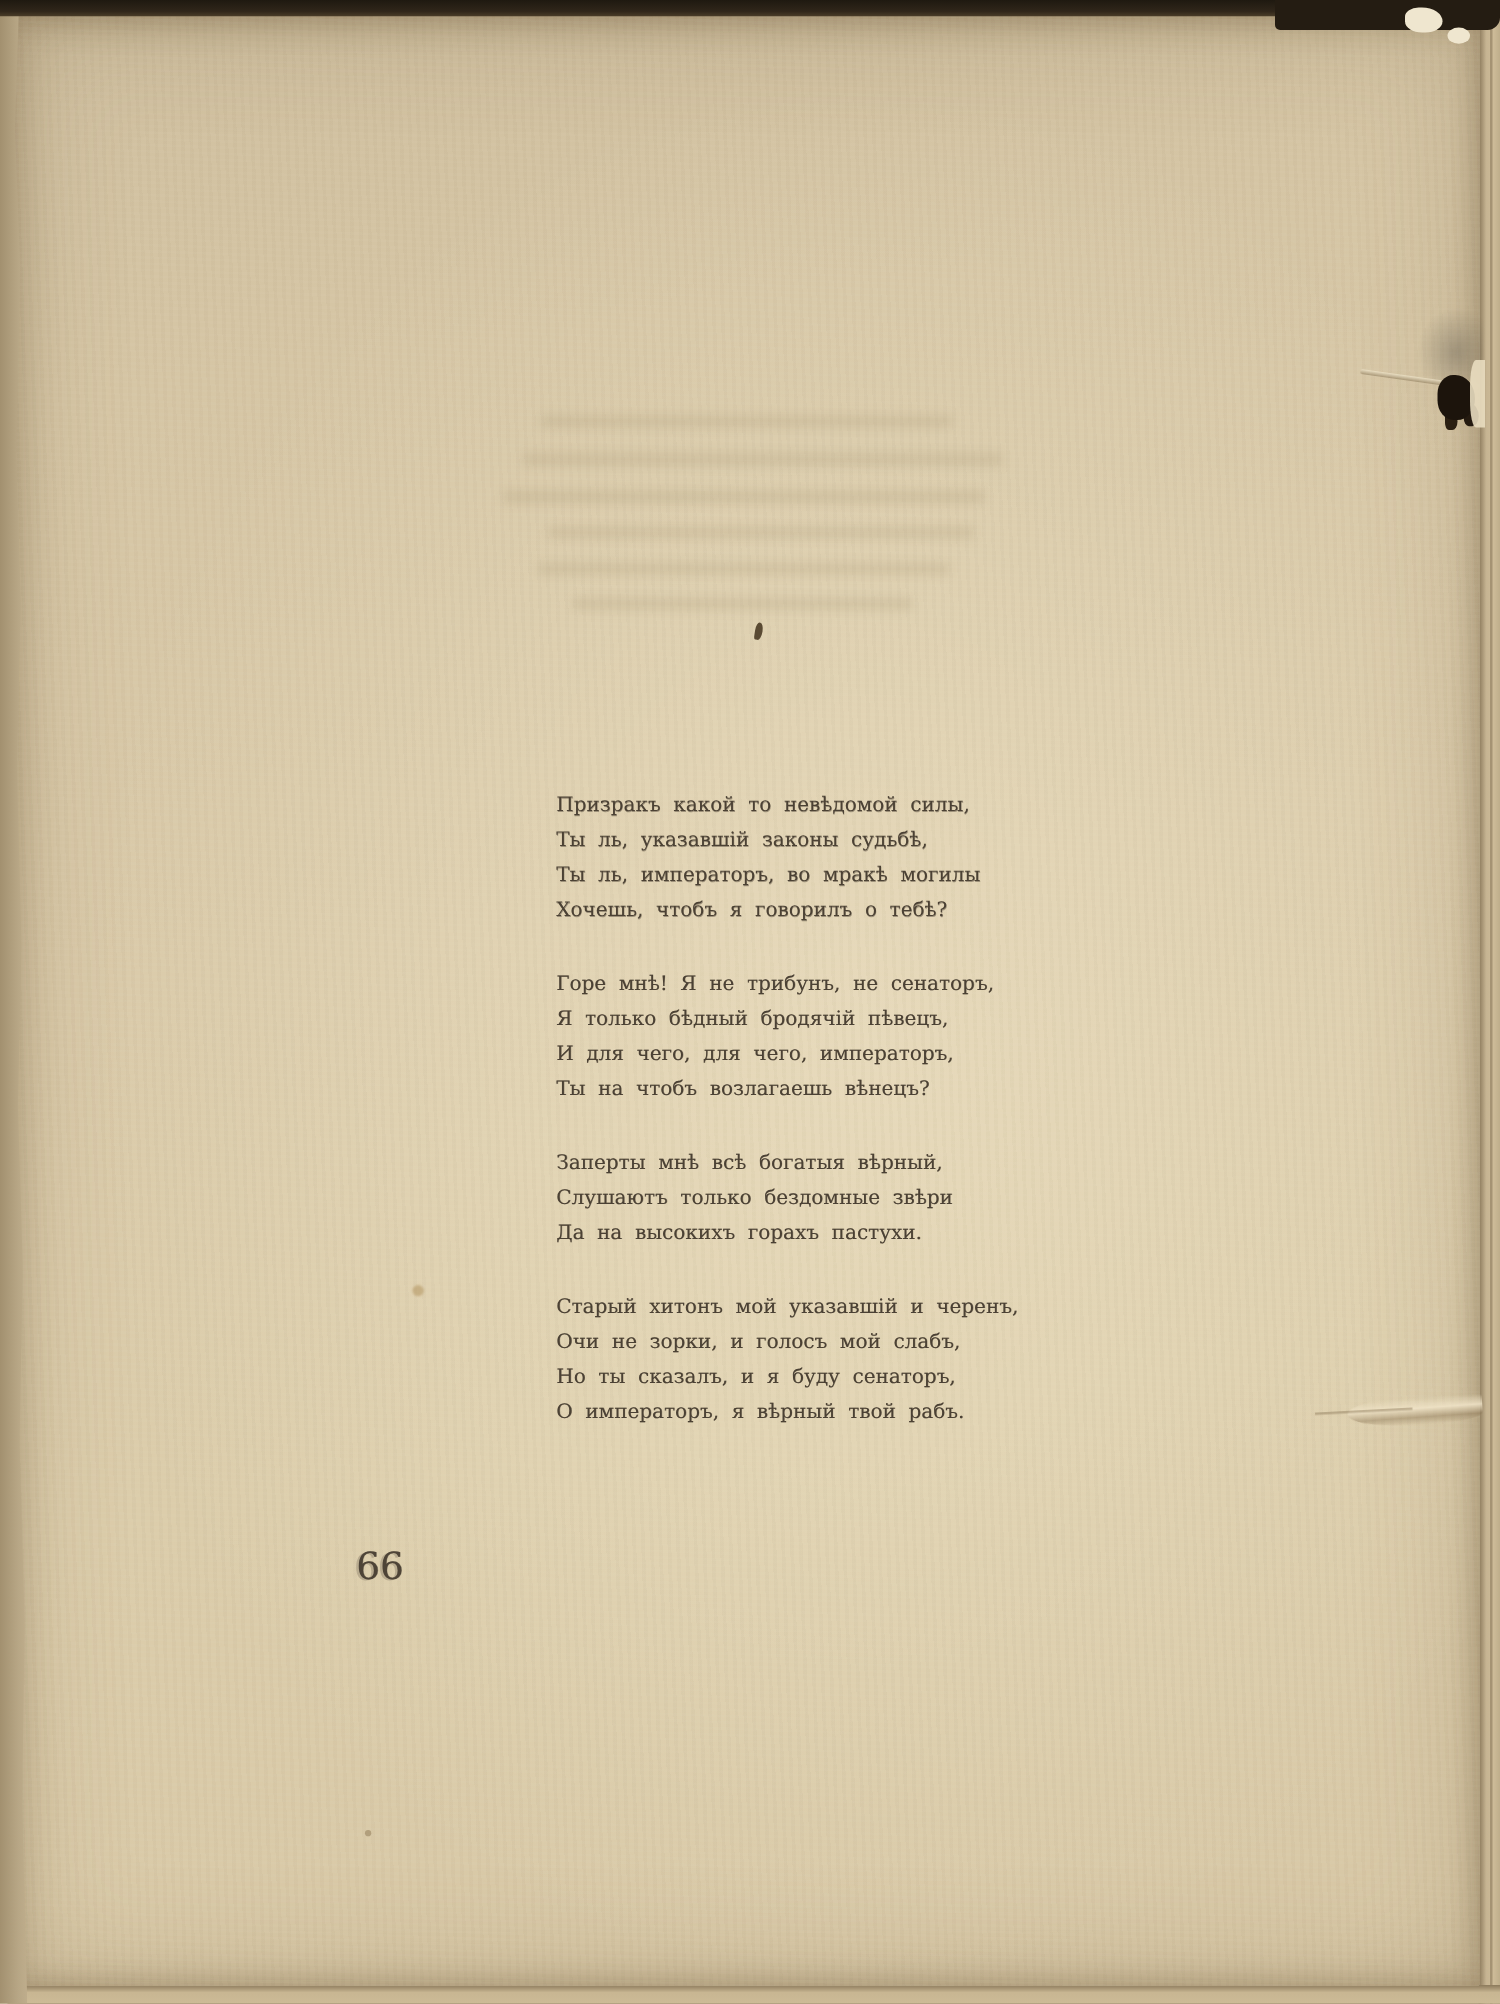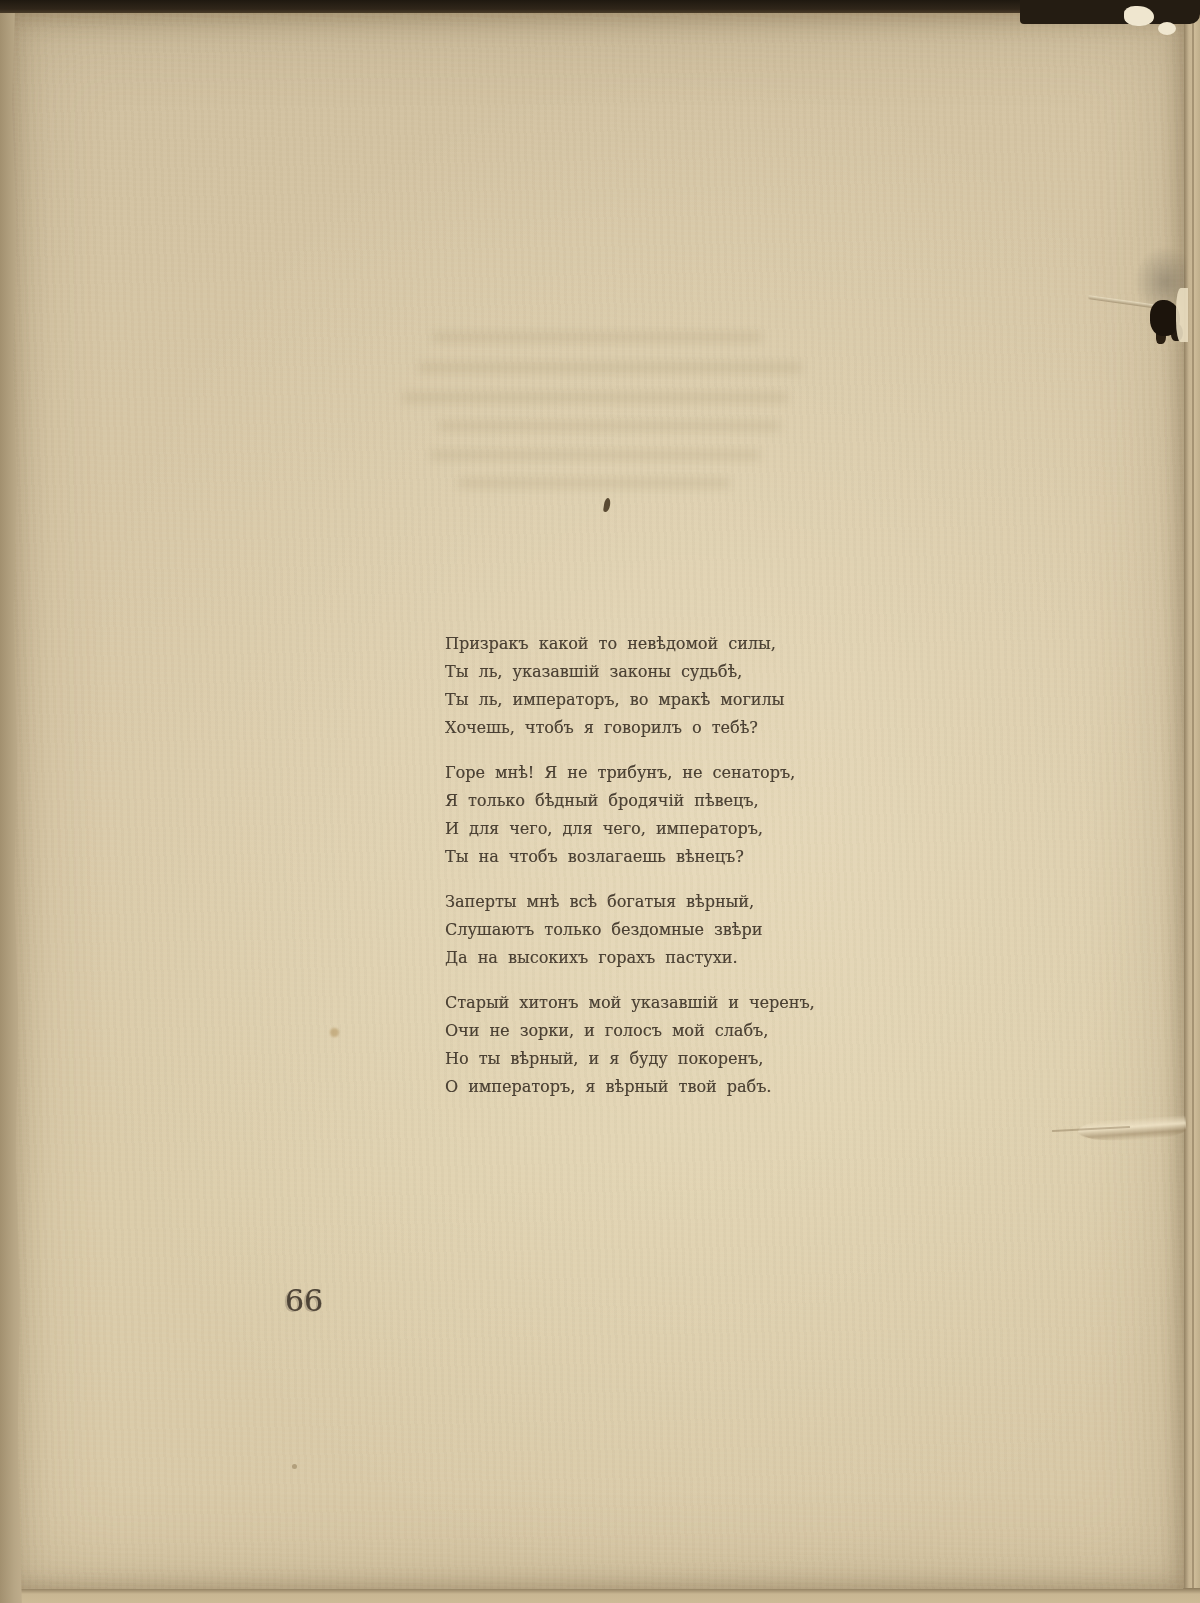--- a/index.html
+++ b/index.html
@@ -99,28 +99,27 @@
   
   .text-block {
     position: absolute; left: 445px; top: 594px; width: 450px;
     color: #4b4134;
     text-shadow: 0.3px 0.3px 0.4px rgba(75,65,52,0.45);
   }
   .poem-title {
     font-size: 26px; line-height: 30px; letter-spacing: 2px;
     text-align: center; white-space: nowrap; font-weight: 400;
   }
-  .stanza { margin-top: 17px; }
+  .stanza { margin-top: 31px; }
   .stanza.first { margin-top: 36px; }
   .poem-line { font-size: 16px; line-height: 28px; white-space: nowrap; word-spacing: 5px; }
   .page-number {
     position: absolute; left: 285px; top: 1236px;
     font-size: 30px; color: #4e4437;
     text-shadow: -2px 1px 0 rgba(78,68,55,0.25), 0.3px 0.3px 0.4px rgba(75,65,52,0.4);
-    margin-top: 47px;
   }
 </style>
 </head>
 <body>
 
 <div id="scan">
 
   <div class="left-white-sliver"></div>
   <div class="right-strip"></div>
   <div class="right-strip-line"></div>
@@ -171,20 +170,20 @@
 
     <div class="stanza">
       <div class="poem-line">Заперты мнѣ всѣ богатыя вѣрный,</div>
       <div class="poem-line">Слушаютъ только бездомные звѣри</div>
       <div class="poem-line">Да на высокихъ горахъ пастухи.</div>
     </div>
 
     <div class="stanza">
       <div class="poem-line">Старый хитонъ мой указавшій и черенъ,</div>
       <div class="poem-line">Очи не зорки, и голосъ мой слабъ,</div>
-      <div class="poem-line">Но ты вѣрный, и я буду покоренъ,</div>
+      <div class="poem-line">Но ты сказалъ, и я буду сенаторъ,</div>
       <div class="poem-line">О императоръ, я вѣрный твой рабъ.</div>
     </div>
   </div>
 
   <div class="page-number">66</div>
 
 </div>
 
 </body></html>

